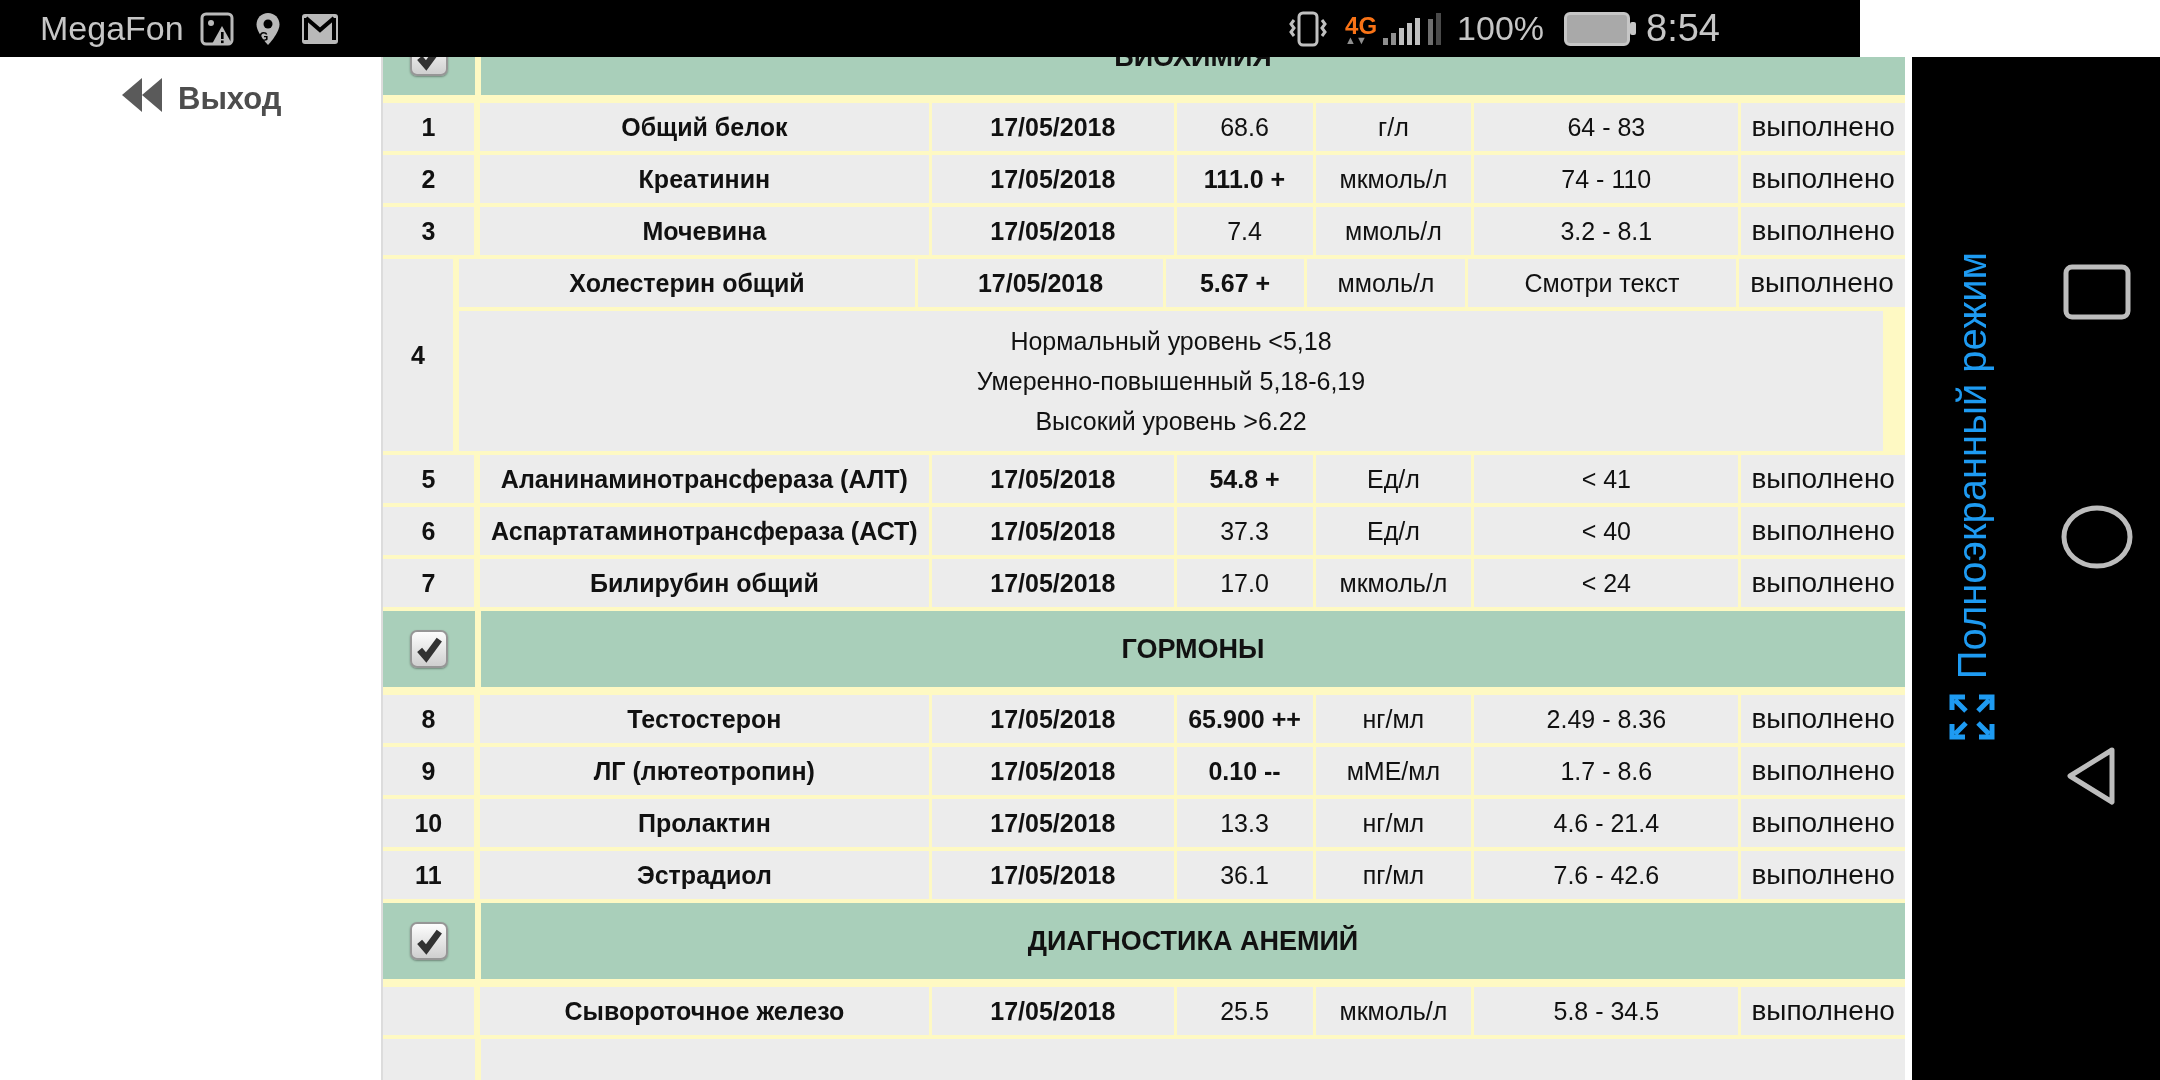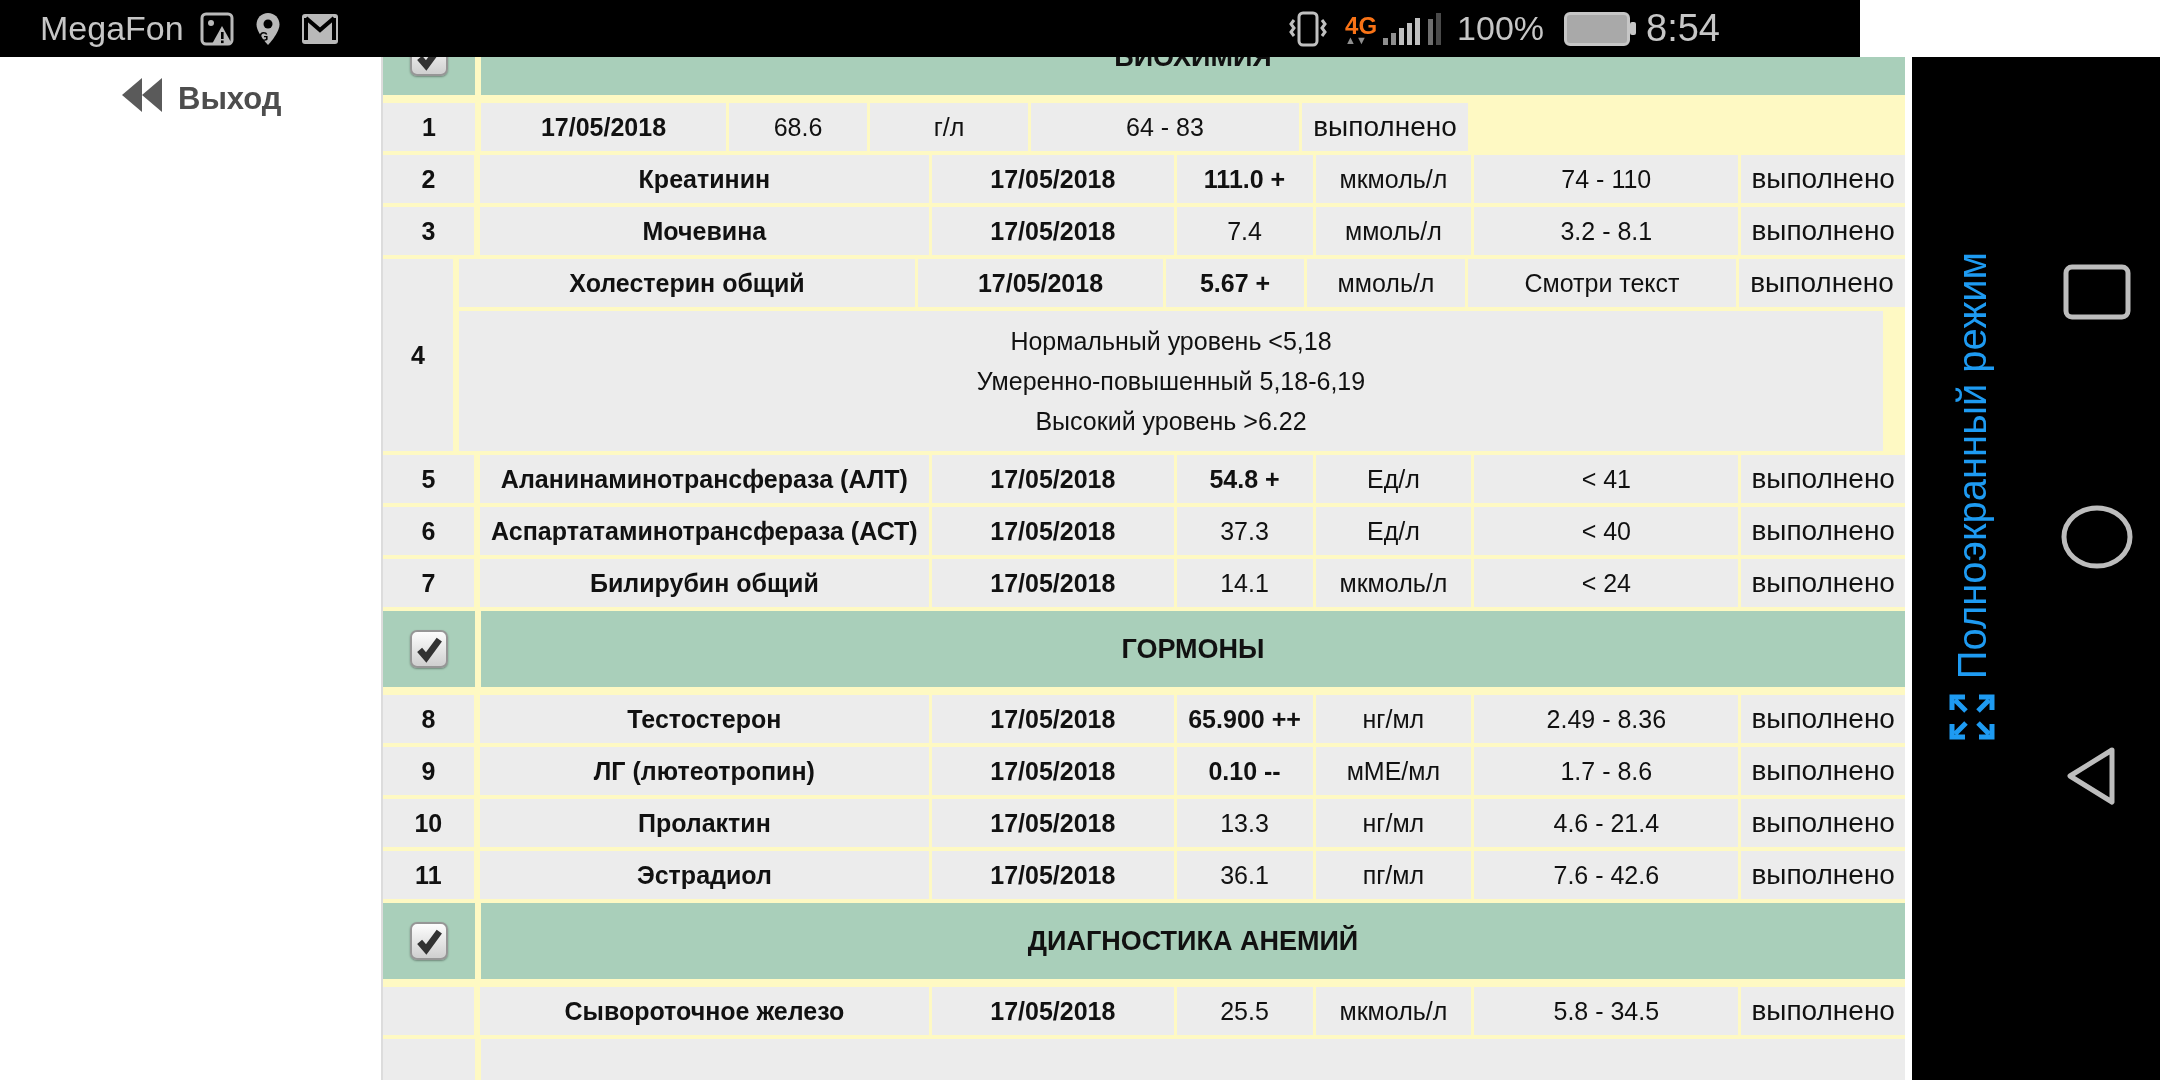--- a/index.html
+++ b/index.html
@@ -148,20 +148,21 @@
           <div class="checkbox">
             <svg width="30" height="30" viewBox="0 0 32 32">
               <polyline points="6,17 13,25 27,6" fill="none" stroke="#323232" stroke-width="7"></polyline>
             </svg>
           </div>
         </div>
         <div class="band">БИОХИМИЯ</div>
       </div>
       <div class="row">
         <div class="cell c-num">1</div>
+        <div class="cell c-name">Общий белок</div>
         <div class="cell c-date">17/05/2018</div>
         <div class="cell c-res">68.6</div>
         <div class="cell c-units">г/л</div>
         <div class="cell c-range">64 - 83</div>
         <div class="cell c-status">выполнено</div>
       </div>
       <div class="row">
         <div class="cell c-num">2</div>
         <div class="cell c-name">Креатинин</div>
         <div class="cell c-date">17/05/2018</div>
@@ -212,21 +213,21 @@
         <div class="cell c-date">17/05/2018</div>
         <div class="cell c-res">37.3</div>
         <div class="cell c-units">Ед/л</div>
         <div class="cell c-range">&lt; 40</div>
         <div class="cell c-status">выполнено</div>
       </div>
       <div class="row">
         <div class="cell c-num">7</div>
         <div class="cell c-name">Билирубин общий</div>
         <div class="cell c-date">17/05/2018</div>
-        <div class="cell c-res">14.1</div>
+        <div class="cell c-res">17.0</div>
         <div class="cell c-units">мкмоль/л</div>
         <div class="cell c-range">&lt; 24</div>
         <div class="cell c-status">выполнено</div>
       </div>
       <div class="sec">
         <div class="chk-cell">
           <div class="checkbox">
             <svg width="30" height="30" viewBox="0 0 32 32">
               <polyline points="6,17 13,25 27,6" fill="none" stroke="#323232" stroke-width="7"></polyline>
             </svg>

